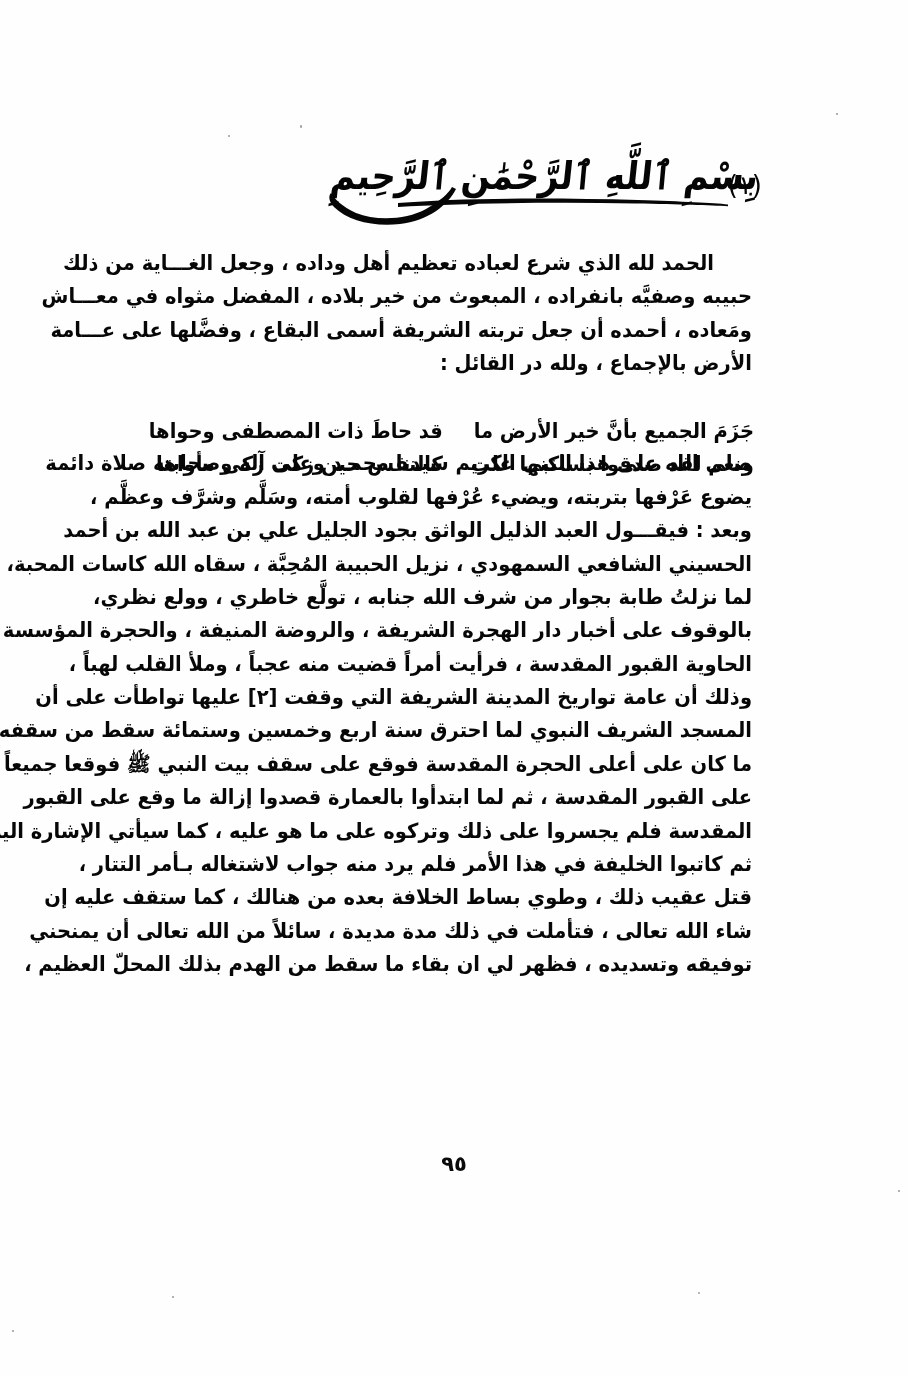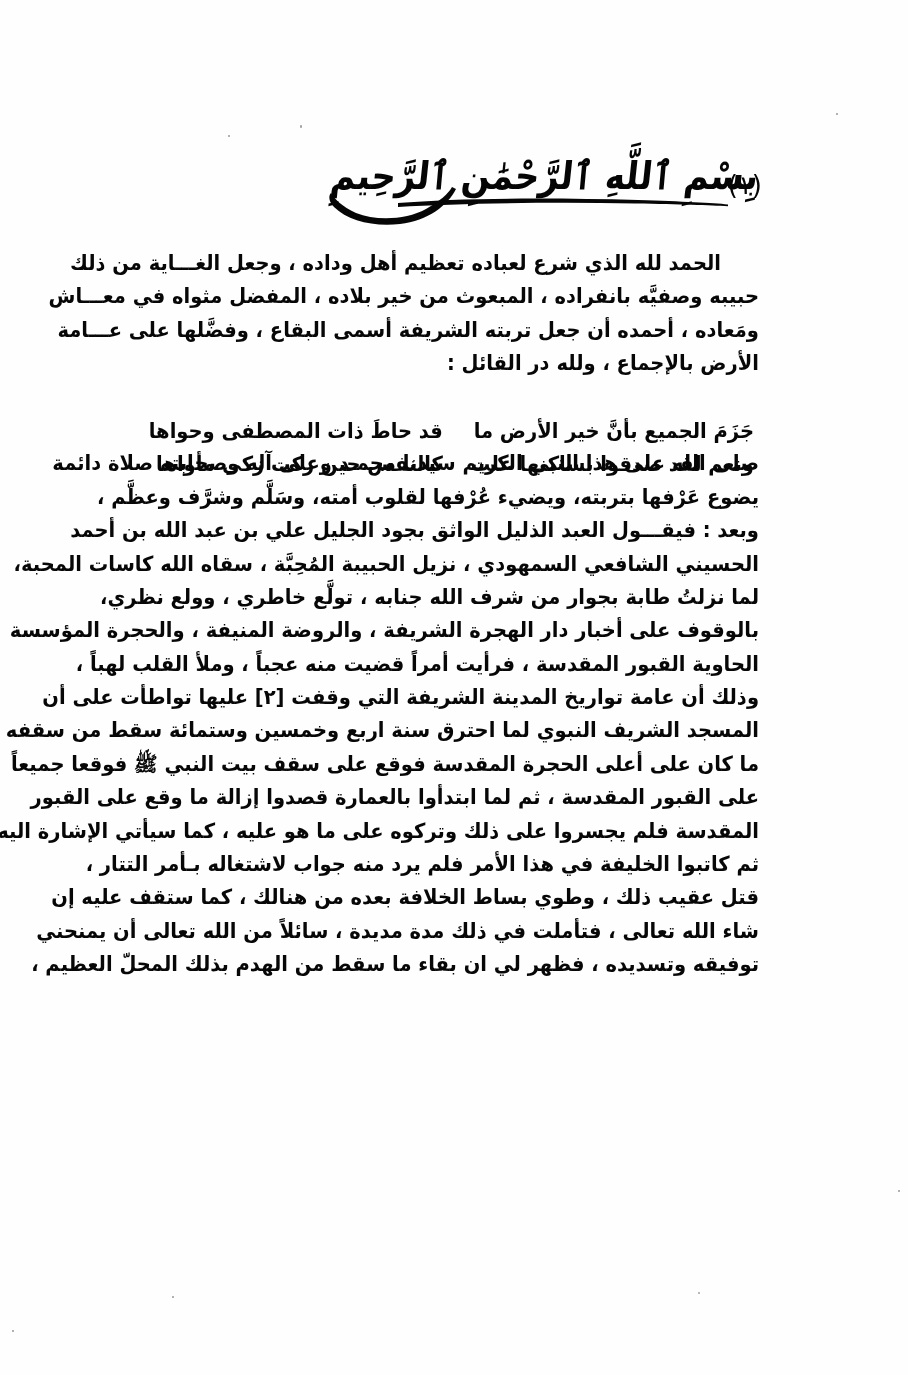--- a/index.html
+++ b/index.html
@@ -71,21 +71,21 @@
     right: 300px;
     width: 130px;
     height: 46px;
   }
   .basmala-tail svg { display: block; }
 
   
   .body-block {
     position: absolute;
     top: 246px;
-    right: 149px;
+    right: 156px;
     width: 614px;
   }
   .text-line {
     font-family: "DejaVu Sans", sans-serif;
     font-size: 19.5px;
     line-height: 33.4px;
     height: 33.4px;
     color: #070707;
     white-space: nowrap;
     direction: rtl;
@@ -204,20 +204,21 @@
     <div class="verse-line">
       <span class="hemistich first">جَزَمَ الجميع بأنَّ خير الأرض ما</span>
       <span class="hemistich second">قد حاطَ ذات المصطفى  وحواها</span>
     </div>
     <div class="verse-line">
       <span class="hemistich first">ونعم لقد صدقوا بساكنها علت</span>
       <span class="hemistich second">كالنفس حين زكت زكى مأواها</span>
     </div>
   </div>
 
+  <div class="page-number">٩٥</div>
 
   <div class="speck" style="top:135px;left:228px;width:1.5px;height:1.5px;"></div>
   <div class="speck" style="top:125px;left:300px;width:1.5px;height:2.5px;"></div>
   <div class="speck" style="top:113px;left:836px;width:1.5px;height:1.5px;"></div>
   <div class="speck" style="top:1296px;left:172px;width:1.5px;height:1.5px;"></div>
   <div class="speck" style="top:1292px;left:698px;width:2px;height:2px;"></div>
   <div class="speck" style="top:1190px;left:898px;width:1.5px;height:1.5px;"></div>
   <div class="speck" style="top:1330px;left:12px;width:1.5px;height:1.5px;"></div>
 
 </div>

